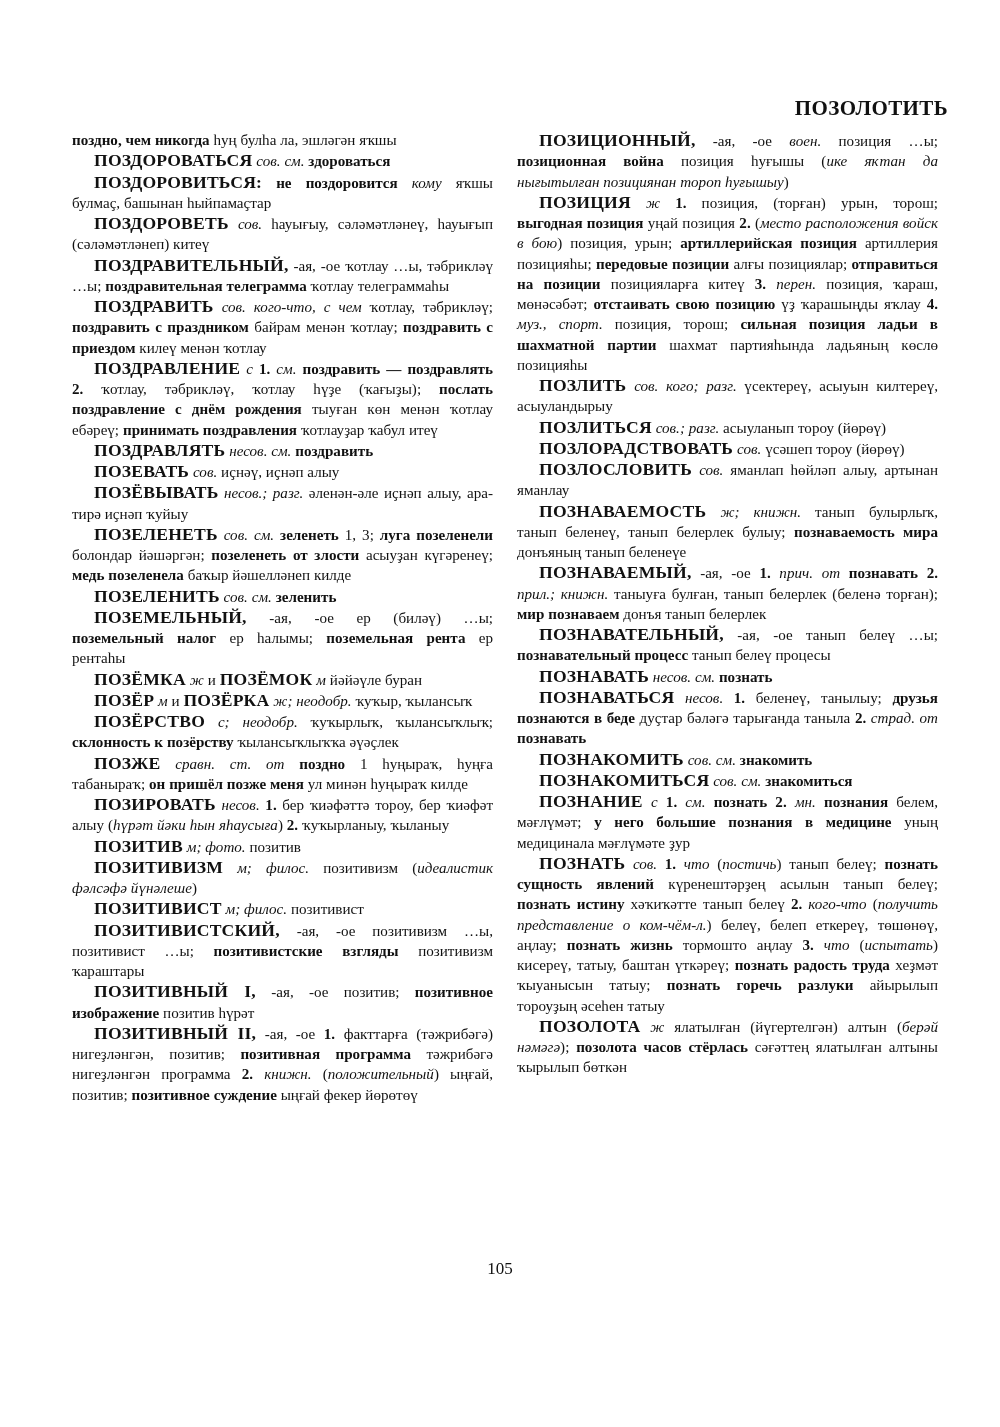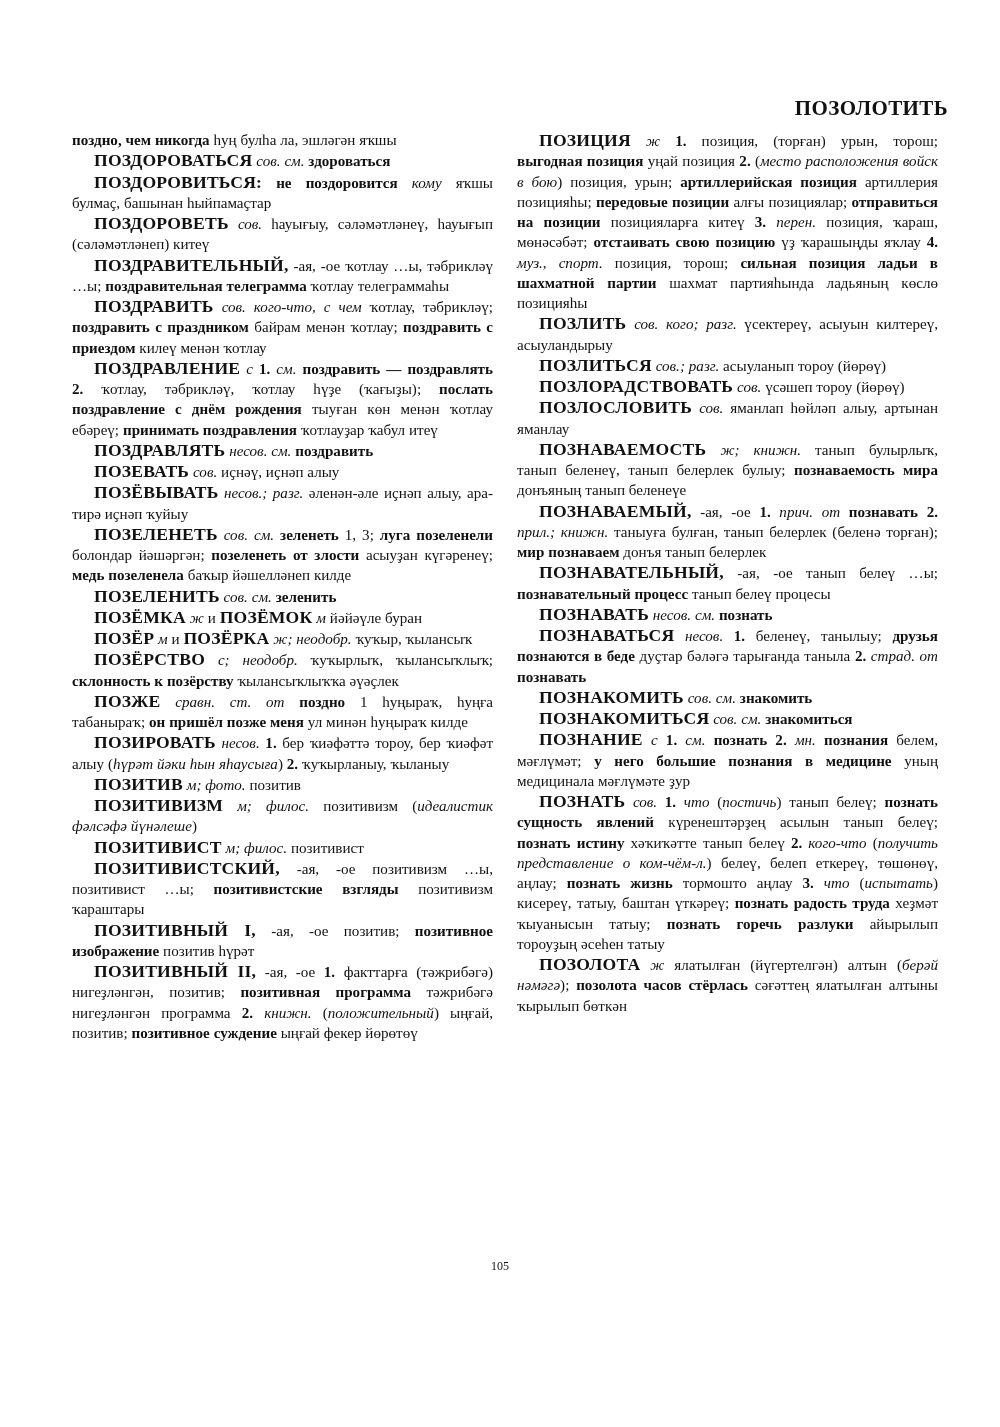--- a/index.html
+++ b/index.html
@@ -82,21 +82,21 @@
     font-weight: bold;
   }
 
   
   .folio {
     position: absolute;
     left: 0;
     top: 1259px;
     width: 1000px;
     text-align: center;
-    font-size: 12px;
+    font-size: 17px;
   }
 </style>
 </head>
 <body>
 
 <div class="page">
 
   <div class="running-head">ПОЗОЛОТИТЬ</div>
 
   <div class="columns">
@@ -106,33 +106,35 @@
         <p class="entry"><span class="hw">ПОЗДОРОВИТЬСЯ:</span><span class="b"> не поздоровится</span><span class="i"> кому</span><span> яҡшы булмаҫ, башынан һыйпамаҫтар</span></p>
         <p class="entry"><span class="hw">ПОЗДОРОВЕТЬ</span><span class="i"> сов.</span><span> һауығыу, сәләмәтләнеү, һауығып (сәләмәтләнеп) китеү</span></p>
         <p class="entry"><span class="hw">ПОЗДРАВИТЕЛЬНЫЙ,</span><span> -ая, -ое ҡотлау …ы, тәбрикләү …ы; </span><span class="b">поздравительная телеграмма</span><span> ҡотлау телеграммаһы</span></p>
         <p class="entry"><span class="hw">ПОЗДРАВИТЬ</span><span class="i"> сов. кого-что, с чем</span><span> ҡотлау, тәбрикләү; </span><span class="b">поздравить с праздником</span><span> байрам менән ҡотлау; </span><span class="b">поздравить с приездом</span><span> килеү менән ҡотлау</span></p>
         <p class="entry"><span class="hw">ПОЗДРАВЛЕНИЕ</span><span class="i"> с</span><span class="rom"> 1. </span><span class="i">см.</span><span class="b"> поздравить — поздравлять</span><span class="rom"> 2. </span><span>ҡотлау, тәбрикләү, ҡотлау һүҙе (ҡағыҙы); </span><span class="b">послать поздравление с днём рождения</span><span> тыуған көн менән ҡотлау ебәреү; </span><span class="b">принимать поздравления</span><span> ҡотлауҙар ҡабул итеү</span></p>
         <p class="entry"><span class="hw">ПОЗДРАВЛЯТЬ</span><span class="i"> несов. см. </span><span class="b">поздравить</span></p>
         <p class="entry"><span class="hw">ПОЗЕВАТЬ</span><span class="i"> сов.</span><span> иҫнәү, иҫнәп алыу</span></p>
         <p class="entry"><span class="hw">ПОЗЁВЫВАТЬ</span><span class="i"> несов.; разг.</span><span> әленән-әле иҫнәп алыу, ара-тирә иҫнәп ҡуйыу</span></p>
         <p class="entry"><span class="hw">ПОЗЕЛЕНЕТЬ</span><span class="i"> сов. см. </span><span class="b">зеленеть</span><span> 1, 3; </span><span class="b">луга позеленели</span><span> болондар йәшәргән; </span><span class="b">позеленеть от злости</span><span> асыуҙан күгәренеү; </span><span class="b">медь позеленела</span><span> баҡыр йәшелләнеп килде</span></p>
         <p class="entry"><span class="hw">ПОЗЕЛЕНИТЬ</span><span class="i"> сов. см. </span><span class="b">зеленить</span></p>
+        <p class="entry"><span class="hw">ПОЗЕМЕЛЬНЫЙ,</span><span> -ая, -ое ер (биләү) …ы; </span><span class="b">поземельный налог</span><span> ер һалымы; </span><span class="b">поземельная рента</span><span> ер рентаһы</span></p>
         <p class="entry"><span class="hw">ПОЗЁМКА</span><span class="i"> ж</span><span> и </span><span class="hw">ПОЗЁМОК</span><span class="i"> м</span><span> йәйәүле буран</span></p>
         <p class="entry"><span class="hw">ПОЗЁР</span><span class="i"> м</span><span> и </span><span class="hw">ПОЗЁРКА</span><span class="i"> ж; неодобр.</span><span> ҡуҡыр, ҡылансыҡ</span></p>
         <p class="entry"><span class="hw">ПОЗЁРСТВО</span><span class="i"> с; неодобр.</span><span> ҡуҡырлыҡ, ҡылансыҡлыҡ; </span><span class="b">склонность к позёрству</span><span> ҡылансыҡлыҡҡа әүәҫлек</span></p>
         <p class="entry"><span class="hw">ПОЗЖЕ</span><span class="i"> сравн. ст. от</span><span class="b"> поздно</span><span> 1 һуңыраҡ, һуңға табаныраҡ; </span><span class="b">он пришёл позже меня</span><span> ул минән һуңыраҡ килде</span></p>
         <p class="entry"><span class="hw">ПОЗИРОВАТЬ</span><span class="i"> несов.</span><span class="rom"> 1. </span><span>бер ҡиәфәттә тороу, бер ҡиәфәт алыу (</span><span class="i">һүрәт йәки һын яһаусыға</span><span>) </span><span class="rom">2. </span><span>ҡуҡырланыу, ҡыланыу</span></p>
         <p class="entry"><span class="hw">ПОЗИТИВ</span><span class="i"> м; фото.</span><span> позитив</span></p>
         <p class="entry"><span class="hw">ПОЗИТИВИЗМ</span><span class="i"> м; филос.</span><span> позитивизм (</span><span class="i">идеалистик фәлсәфә йүнәлеше</span><span>)</span></p>
         <p class="entry"><span class="hw">ПОЗИТИВИСТ</span><span class="i"> м; филос.</span><span> позитивист</span></p>
         <p class="entry"><span class="hw">ПОЗИТИВИСТСКИЙ,</span><span> -ая, -ое позитивизм …ы, позитивист …ы; </span><span class="b">позитивистские взгляды</span><span> позитивизм ҡараштары</span></p>
         <p class="entry"><span class="hw">ПОЗИТИВНЫЙ I,</span><span> -ая, -ое позитив; </span><span class="b">позитивное изображение</span><span> позитив һүрәт</span></p>
         <p class="entry"><span class="hw">ПОЗИТИВНЫЙ II,</span><span> -ая, -ое </span><span class="rom">1. </span><span>факттарға (тәжрибәгә) нигеҙләнгән, позитив; </span><span class="b">позитивная программа</span><span> тәжрибәгә нигеҙләнгән программа </span><span class="rom">2. </span><span class="i">книжн.</span><span> (</span><span class="i">положительный</span><span>) ыңғай, позитив; </span><span class="b">позитивное суждение</span><span> ыңғай фекер йөрөтөү</span></p>
       </div>
     <div class="col" id="col-right">
+        <p class="entry"><span class="hw">ПОЗИЦИОННЫЙ,</span><span> -ая, -ое </span><span class="i">воен.</span><span> позиция …ы; </span><span class="b">позиционная война</span><span> позиция һуғышы (</span><span class="i">ике яҡтан да нығытылған позициянан тороп һуғышыу</span><span>)</span></p>
         <p class="entry"><span class="hw">ПОЗИЦИЯ</span><span class="i"> ж</span><span class="rom"> 1. </span><span>позиция, (торған) урын, торош; </span><span class="b">выгодная позиция</span><span> уңай позиция </span><span class="rom">2. </span><span>(</span><span class="i">место расположения войск в бою</span><span>) позиция, урын; </span><span class="b">артиллерийская позиция</span><span> артиллерия позицияһы; </span><span class="b">передовые позиции</span><span> алғы позициялар; </span><span class="b">отправиться на позиции</span><span> позицияларға китеү </span><span class="rom">3. </span><span class="i">перен.</span><span> позиция, ҡараш, мөнәсәбәт; </span><span class="b">отстаивать свою позицию</span><span> үҙ ҡарашыңды яҡлау </span><span class="rom">4. </span><span class="i">муз., спорт.</span><span> позиция, торош; </span><span class="b">сильная позиция ладьи в шахматной партии</span><span> шахмат партияһында ладьяның көслө позицияһы</span></p>
         <p class="entry"><span class="hw">ПОЗЛИТЬ</span><span class="i"> сов. кого; разг.</span><span> үсектереү, асыуын килтереү, асыуландырыу</span></p>
         <p class="entry"><span class="hw">ПОЗЛИТЬСЯ</span><span class="i"> сов.; разг.</span><span> асыуланып тороу (йөрөү)</span></p>
         <p class="entry"><span class="hw">ПОЗЛОРАДСТВОВАТЬ</span><span class="i"> сов.</span><span> үсәшеп тороу (йөрөү)</span></p>
         <p class="entry"><span class="hw">ПОЗЛОСЛОВИТЬ</span><span class="i"> сов.</span><span> яманлап һөйләп алыу, артынан яманлау</span></p>
         <p class="entry"><span class="hw">ПОЗНАВАЕМОСТЬ</span><span class="i"> ж; книжн.</span><span> танып булырлыҡ, танып беленеү, танып белерлек булыу; </span><span class="b">познаваемость мира</span><span> донъяның танып беленеүе</span></p>
         <p class="entry"><span class="hw">ПОЗНАВАЕМЫЙ,</span><span> -ая, -ое </span><span class="rom">1. </span><span class="i">прич. от</span><span class="b"> познавать</span><span class="rom"> 2. </span><span class="i">прил.; книжн.</span><span> таныуға булған, танып белерлек (беленә торған); </span><span class="b">мир познаваем</span><span> донъя танып белерлек</span></p>
         <p class="entry"><span class="hw">ПОЗНАВАТЕЛЬНЫЙ,</span><span> -ая, -ое танып белеү …ы; </span><span class="b">познавательный процесс</span><span> танып белеү процесы</span></p>
         <p class="entry"><span class="hw">ПОЗНАВАТЬ</span><span class="i"> несов. см. </span><span class="b">познать</span></p>
         <p class="entry"><span class="hw">ПОЗНАВАТЬСЯ</span><span class="i"> несов.</span><span class="rom"> 1. </span><span>беленеү, танылыу; </span><span class="b">друзья познаются в беде</span><span> дуҫтар бәләгә тарыған­да таныла </span><span class="rom">2. </span><span class="i">страд. от</span><span class="b"> познавать</span></p>

